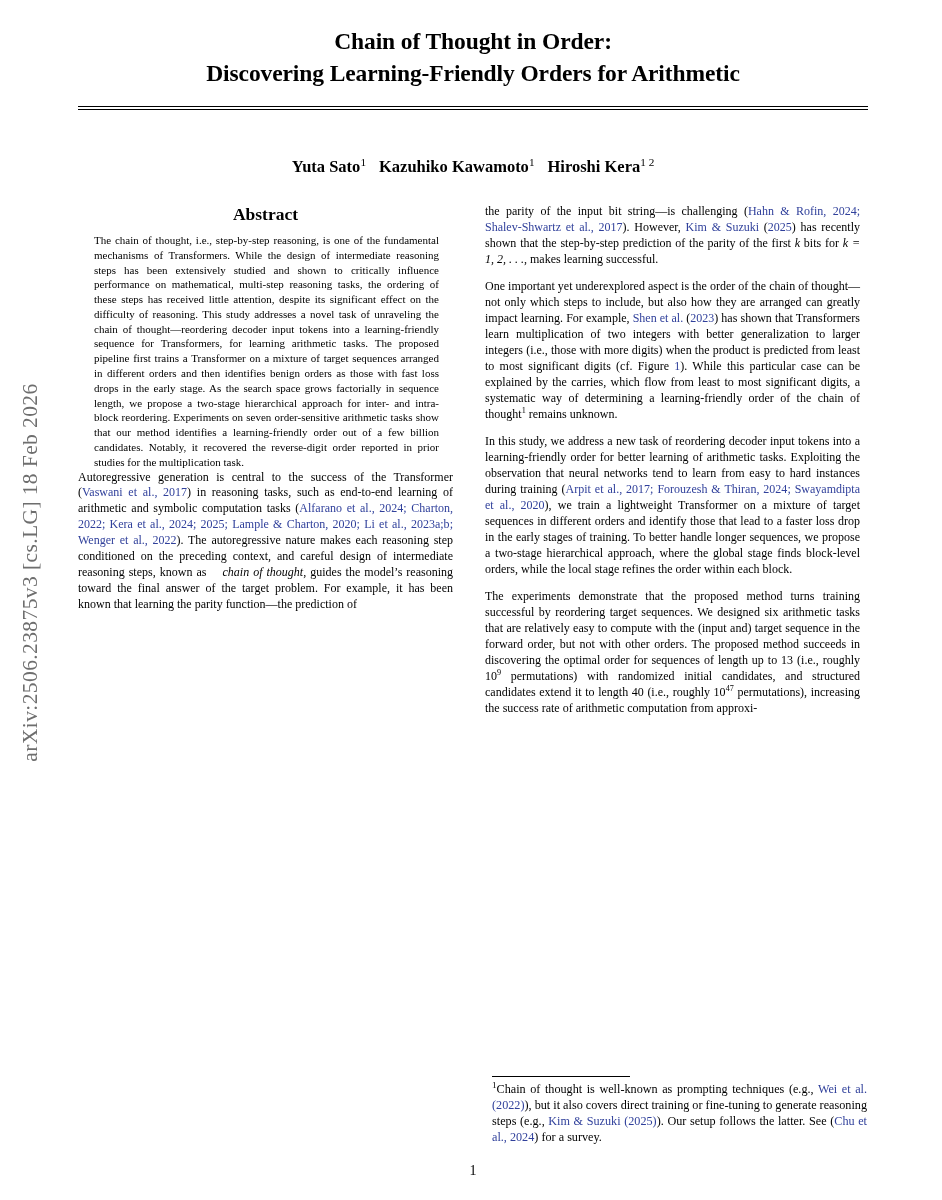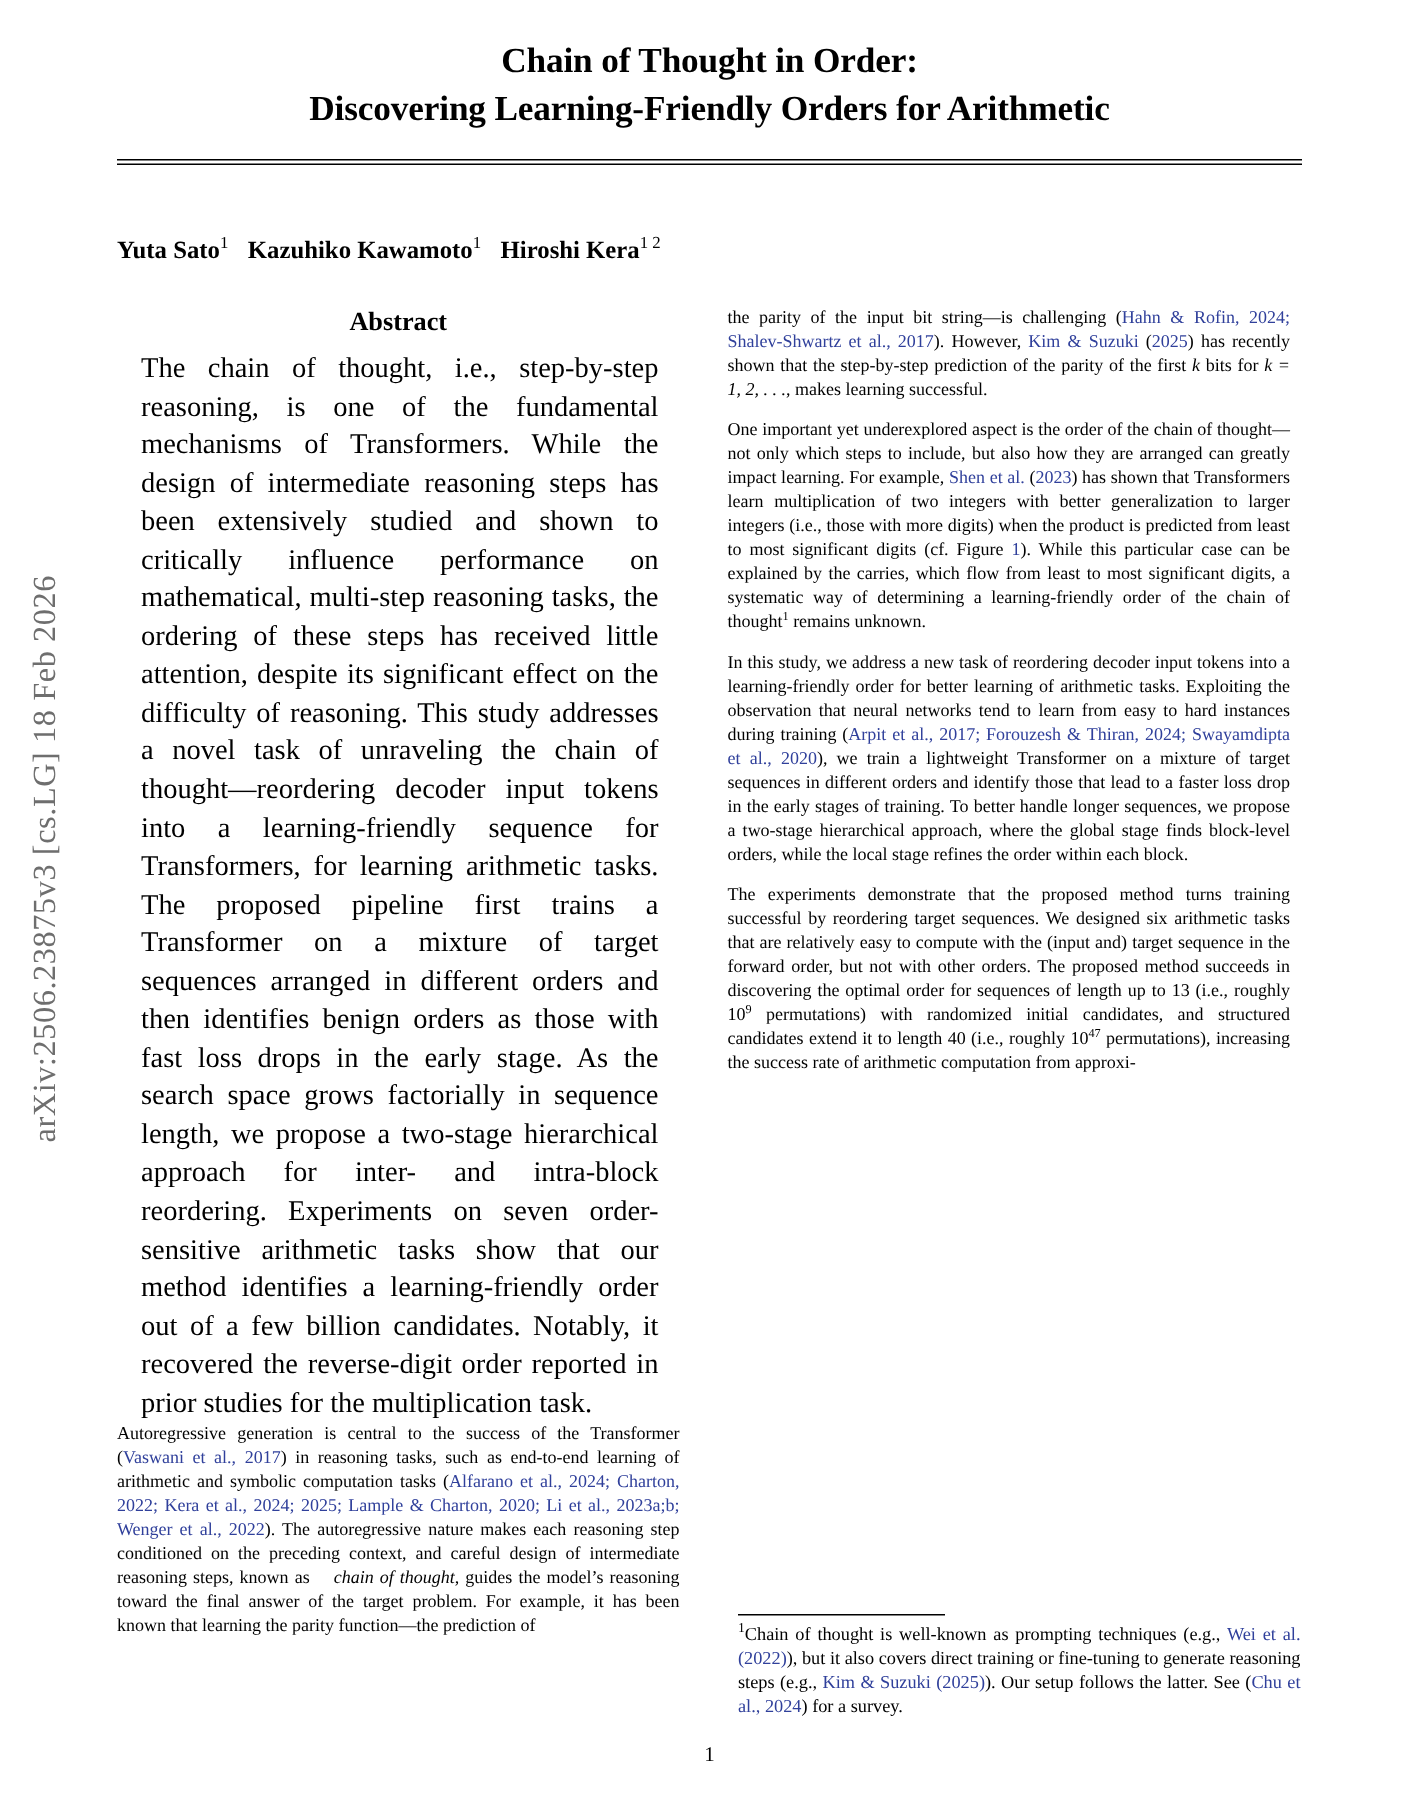--- a/index.html
+++ b/index.html
@@ -61,20 +61,21 @@
   }
   .rule-double {
     margin-top: 16px;
     border-top: 1.6px solid #000;
     border-bottom: 1.6px solid #000;
     height: 2.4px;
     box-sizing: content-box;
   }
 
   #authors {
+    text-align: center;
     margin-top: 47px;
     font-size: 16.5px;
     font-weight: bold;
   }
   #authors .author {
     white-space: nowrap;
   }
   #authors .sep { display: inline-block; width: 13px; }
   sup, .sup {
     font-size: 0.68em;
@@ -112,21 +113,21 @@
 
   p.body {
     margin: 0 0 11px 0;
     font-size: 12px;
     line-height: 1.333;
     text-align: justify;
     text-justify: inter-word;
     hyphens: none;
   }
   p.abstract-par {
-    font-size: 19px;
+    font-size: 11px;
     line-height: 1.345;
     margin: 0;
     text-align: justify;
   }
   #abstract-box {
     padding: 0 14px 0 16px;
   }
   .cite { color: #30409b; }
   .it { font-style: italic; margin-left: 12px; }
   .math { font-style: italic; font-family: "Liberation Serif", serif; }

